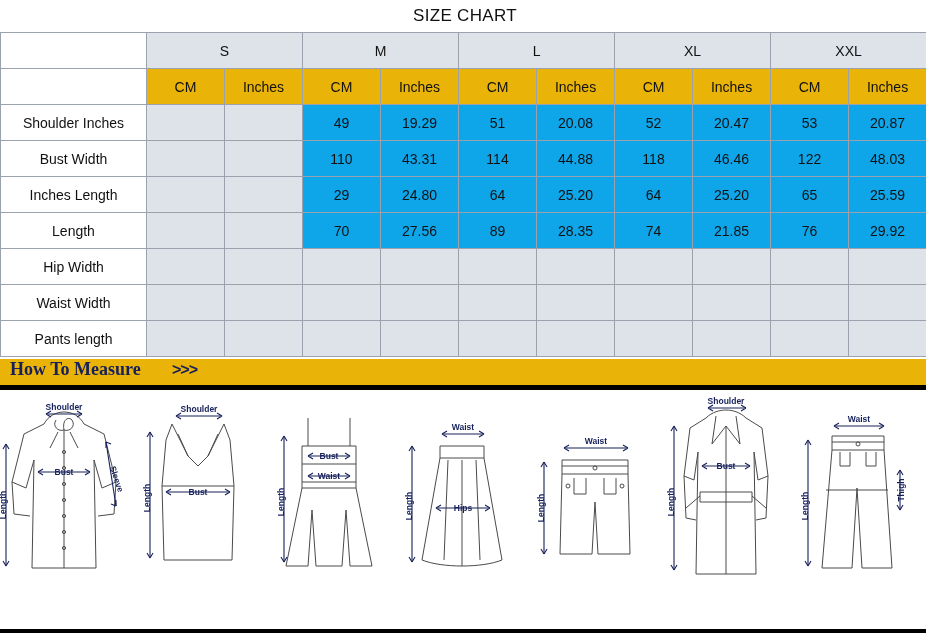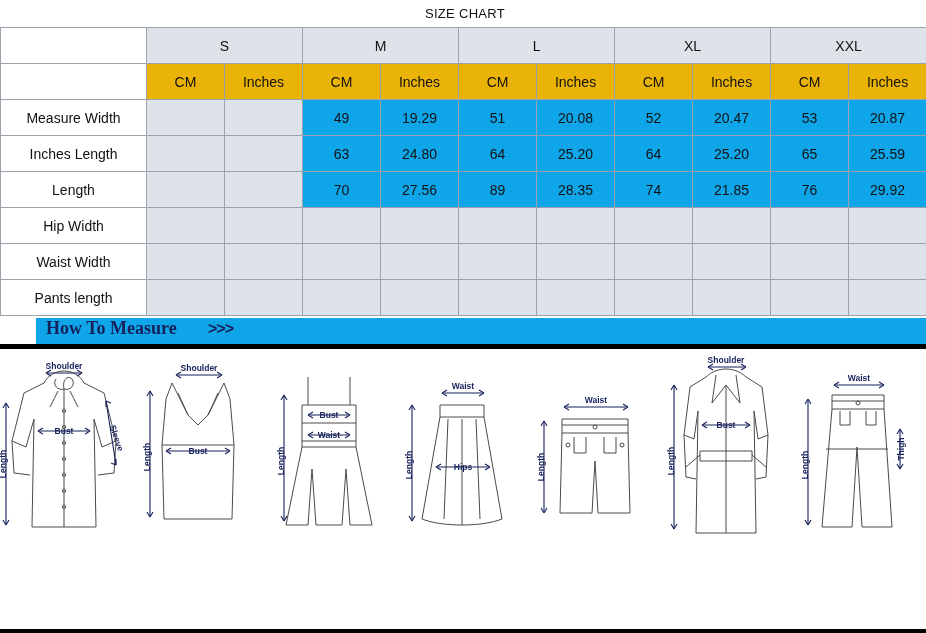--- a/index.html
+++ b/index.html
@@ -10,21 +10,21 @@
   }
   #page {
     position: relative;
     width: 926px;
     height: 633px;
     background: #ffffff;
     overflow: hidden;
   }
   .title {
     text-align: center;
-    font-size: 13px;
+    font-size: 17px;
     color: #111;
     padding: 6px 0 6px 4px;
     letter-spacing: 0.3px;
     font-family: "Liberation Sans", sans-serif;
     border-radius: 10px;
   }
   table.size {
     border-collapse: collapse;
     width: 926px;
     table-layout: fixed;
@@ -53,22 +53,21 @@
   td.unit {
     font-size: 13px;
     background: #eab308;
   }
   td.shaded { background: #dde3e9; }
   td.val { background: #0ea5e9; font-size: 14px; }
   .measure-bar {
     position: relative;
     margin-top: 2px;
     height: 26px;
-    background: #0ea5e9;
-    margin-left: 36px;
+    background: #eab308;
   }
   .measure-bar .mtext {
     position: absolute;
     left: 10px;
     top: 0px;
     font-size: 18px;
     font-weight: bold;
     color: #16205a;
     font-family: "Liberation Serif", serif;
   }
@@ -153,39 +152,52 @@
         <td class="unit">Inches</td>
         <td class="unit">CM</td>
         <td class="unit">Inches</td>
         <td class="unit">CM</td>
         <td class="unit">Inches</td>
         <td class="unit">CM</td>
         <td class="unit">Inches</td>
       </tr>
 
       <tr>
-        <td class="rowlabel">Measure Width</td>
+        <td class="rowlabel">Shoulder Inches</td>
         <td class="shaded"></td>
         <td class="shaded"></td>
         <td class="val">49</td>
         <td class="val">19.29</td>
         <td class="val">51</td>
         <td class="val">20.08</td>
         <td class="val">52</td>
         <td class="val">20.47</td>
         <td class="val">53</td>
         <td class="val">20.87</td>
       </tr>
 
+      <tr>
+        <td class="rowlabel">Bust Width</td>
+        <td class="shaded"></td>
+        <td class="shaded"></td>
+        <td class="val">110</td>
+        <td class="val">43.31</td>
+        <td class="val">114</td>
+        <td class="val">44.88</td>
+        <td class="val">118</td>
+        <td class="val">46.46</td>
+        <td class="val">122</td>
+        <td class="val">48.03</td>
+      </tr>
 
       <tr>
         <td class="rowlabel">Inches Length</td>
         <td class="shaded"></td>
         <td class="shaded"></td>
-        <td class="val">63</td>
+        <td class="val">29</td>
         <td class="val">24.80</td>
         <td class="val">64</td>
         <td class="val">25.20</td>
         <td class="val">64</td>
         <td class="val">25.20</td>
         <td class="val">65</td>
         <td class="val">25.59</td>
       </tr>
 
       <tr>

